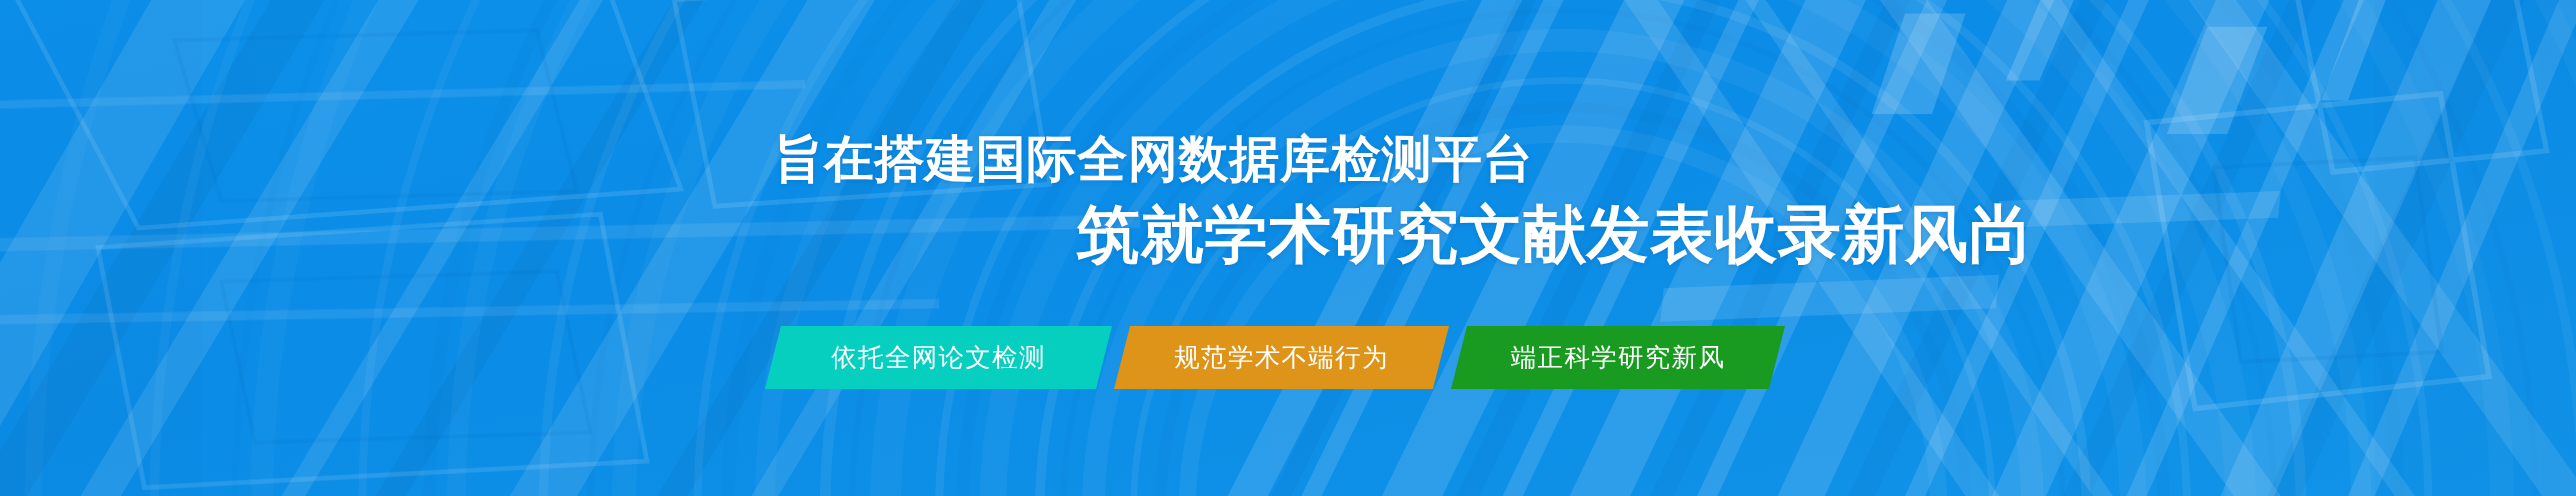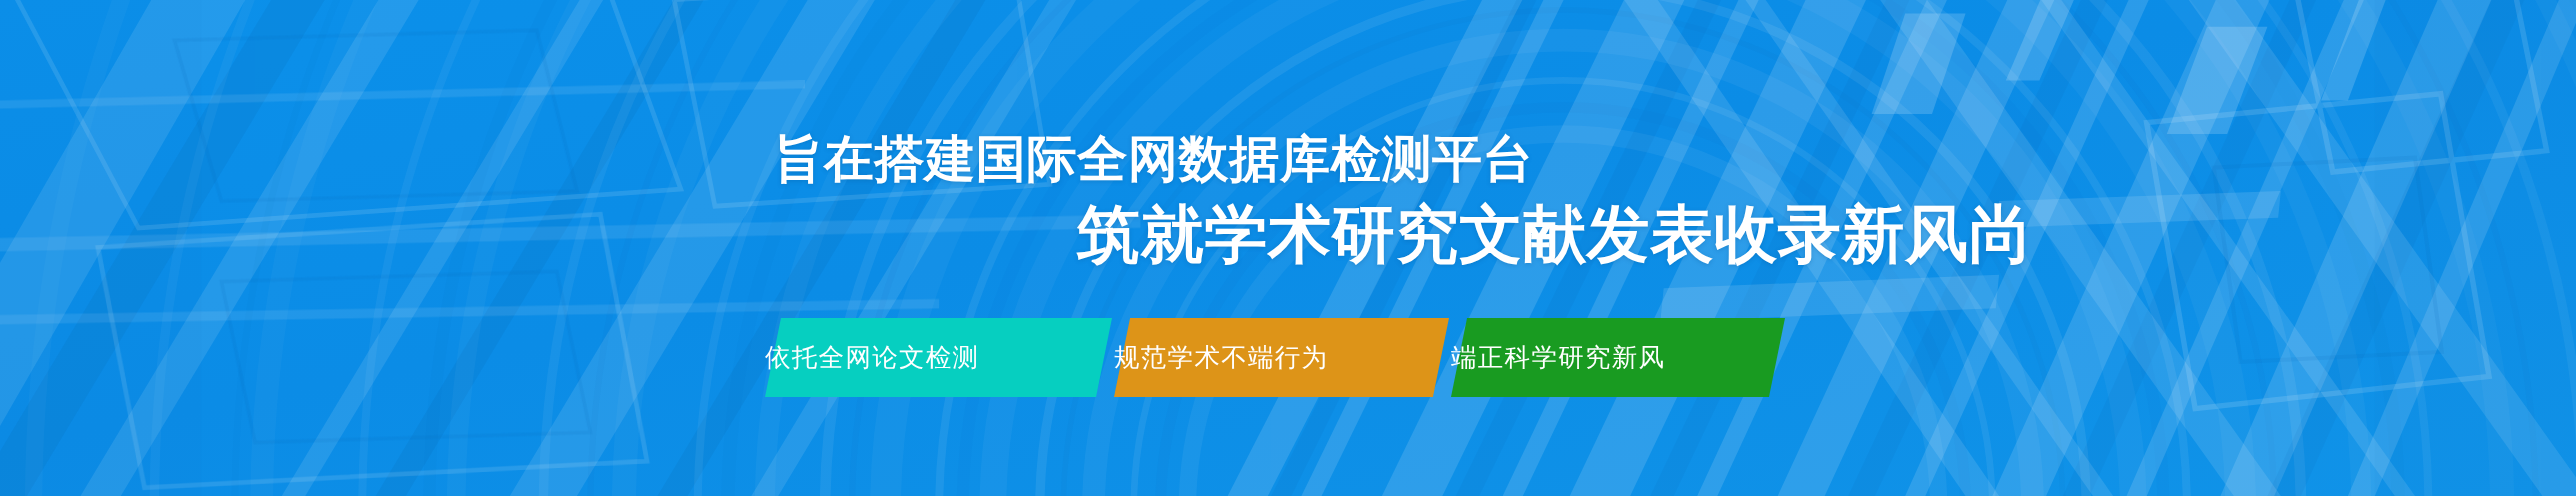--- a/index.html
+++ b/index.html
@@ -35,22 +35,22 @@
     white-space:nowrap;
     text-shadow:0 1.3px 4px rgba(4,70,130,.25);
   }
 
   
   .tag-band{
     position:absolute;left:765px;top:318px;
     width:1020px;height:75px;
   }
   .tag{
-    position:absolute;top:0;height:79px;
-    display:flex;align-items:center;
+    position:absolute;top:8px;height:63px;
+    display:flex;align-items:center;justify-content:center;
   }
   .tag-shape{
     position:absolute;inset:0;
   }
   .tag-label{
     position:relative;z-index:2;
     font-size:25.5px;color:#ffffff;font-weight:400;
     letter-spacing:1.3px;white-space:nowrap;
   }
   .tag-a{left:0px;width:347px;}

